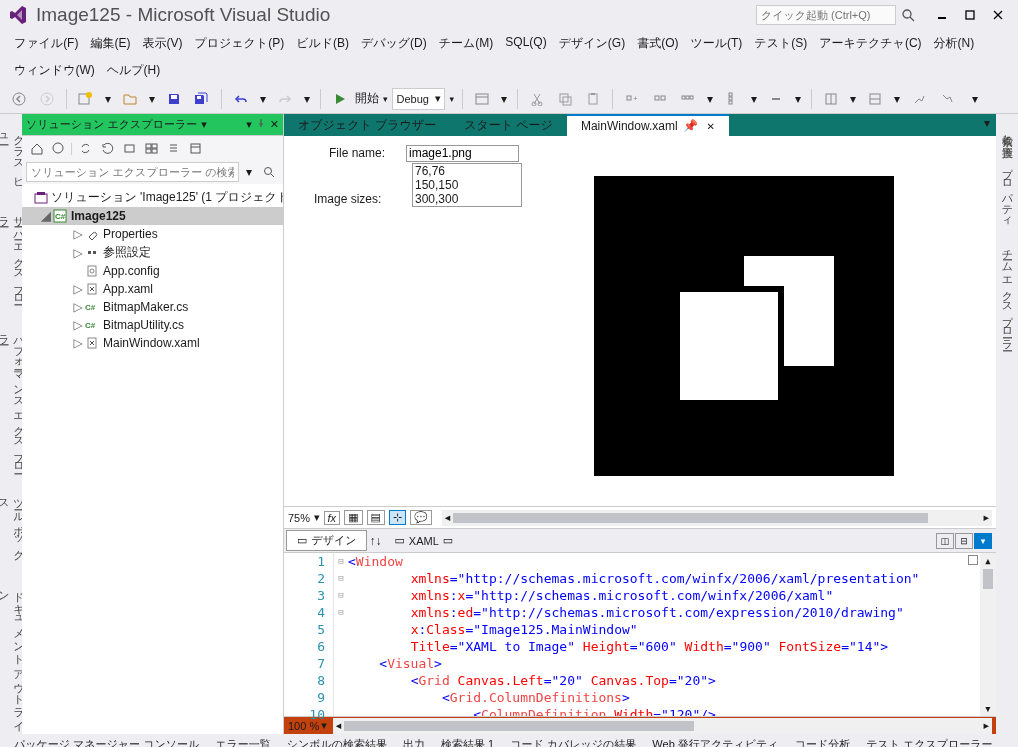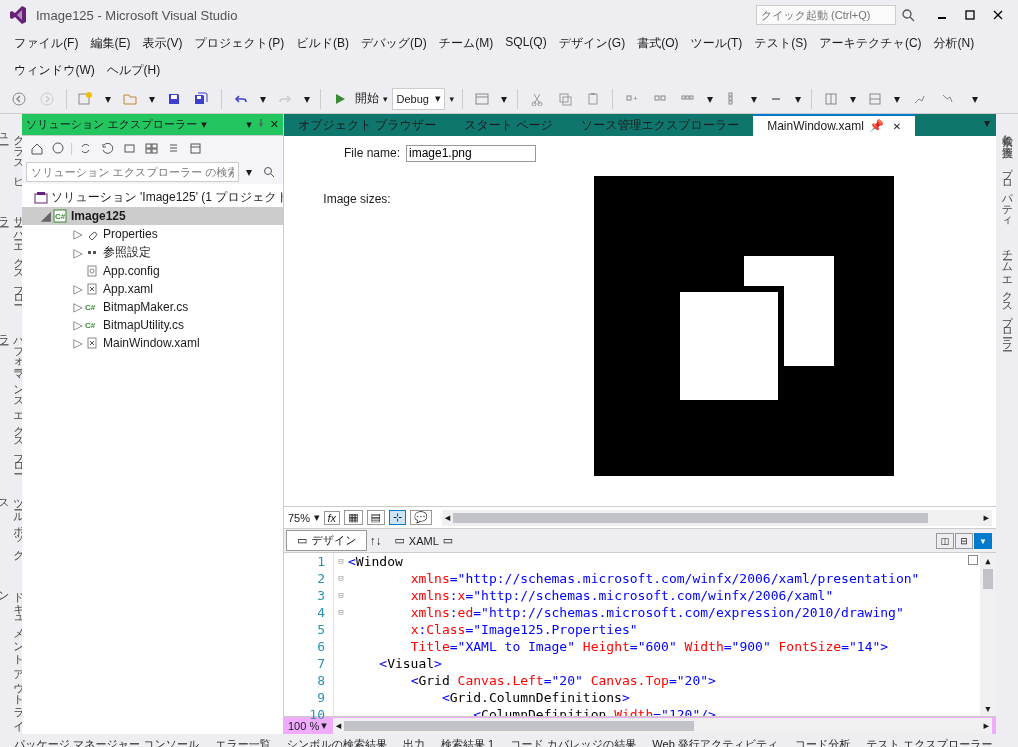--- a/index.html
+++ b/index.html
@@ -1,19 +1,19 @@
 <!DOCTYPE html>
 <html><head>
 <meta charset="utf-8">
 <style>
 * { box-sizing: border-box; margin: 0; padding: 0; }
 body { font-family: "Meiryo UI", "Segoe UI", sans-serif; font-size: 12px; background: #eeeef2; color: #1b1b1b; width: 1018px; height: 747px; overflow: hidden; position: relative; }
 .titlebar { display: flex; align-items: center; height: 30px; padding: 0 6px; }
 .titlebar .logo { width: 24px; height: 24px; margin-right: 6px; display: flex; align-items: center; justify-content: center; }
-.titlebar .title { color: #525252; font-size: 13px; }
+.titlebar .title { color: #525252; font-size: 19px; }
 .titlebar .launch { margin-left: auto; display: flex; align-items: center; }
 .titlebar input { width: 140px; height: 20px; font-size: 11px; padding: 1px 4px; border: 1px solid #ccc; background: #fafafa; }
 .titlebar .search-icon { width: 20px; height: 20px; display: flex; align-items: center; justify-content: center; margin-left: 2px; }
 .winbtns { display: flex; margin-left: 10px; }
 .winbtn { width: 28px; height: 20px; display: flex; align-items: center; justify-content: center; }
 .menubar { display: flex; padding: 2px 8px; flex-wrap: wrap; }
 .menuitem { padding: 3px 6px; font-size: 12px; }
 .toolbar { display: flex; align-items: center; height: 30px; padding: 0 6px; border-bottom: 1px solid #ccc; gap: 2px; }
 .tbbtn { width: 26px; height: 26px; display: flex; align-items: center; justify-content: center; border-radius: 2px; }
 .tbbtn.sm { width: 14px; }
@@ -44,45 +44,45 @@
 .edit-area { flex: 1; display: flex; flex-direction: column; min-width: 0; }
 .doctabs { display: flex; height: 22px; background: #0f766e; }
 .doctab { padding: 2px 14px; font-size: 12px; display: flex; align-items: center; }
 .doctab.active { background: #fff; border-top: 2px solid #007acc; position: relative; }
 .doctab .closebtn { margin-left: 8px; font-size: 10px; }
 .doctabs .endbtn { margin-left: auto; padding: 2px 6px; }
 .designer { flex: 1; background: #fff; position: relative; display: flex; overflow: hidden; }
 .designer-content { flex: 1; background: #fff; position: relative; }
 .form-labels { position: absolute; left: 30px; top: 8px; font-size: 12px; }
 .form-row { display: flex; margin-bottom: 0; height: 18px; align-items: center; }
-.form-row .label { width: 92px; text-align: right; padding-right: 6px; }
-.form-row input[type=text] { width: 130px; border: 1px solid #999; height: 17px; padding: 0 2px; font-size: 12px; }
+.form-row .label { width: 92px; text-align: center; padding-right: 6px; }
+.form-row input[type=text] { width: 113px; border: 1px solid #999; height: 17px; padding: 0 2px; font-size: 12px; }
 .listbox { border: 1px solid #999; width: 110px; font-size: 12px; margin-left: 98px; }
 .listbox div { padding: 0 2px; }
 .preview-img { position: absolute; left: 310px; top: 40px; width: 300px; height: 300px; background: #000; }
 .preview-img .sq1 { position: absolute; left: 150px; top: 80px; width: 90px; height: 110px; background: #fff; }
 .preview-img .sq2 { position: absolute; left: 80px; top: 110px; width: 110px; height: 120px; background: #fff; border: 6px solid #000; }
 .designer-footer { display: flex; align-items: center; height: 22px; border-top: 1px solid #ccc; background: #fff; padding: 0 4px; gap: 4px; font-size: 11px; }
 .splittabs { display: flex; height: 24px; background: #eeeef2; border-top: 1px solid #ccc; align-items: center; }
 .splittab { padding: 2px 10px; font-size: 11px; display: flex; align-items: center; gap: 4px; border: 1px solid transparent; margin: 0 2px; }
 .splittab.active { background: #fff; border: 1px solid #999; }
 .splittabs .rightbtns { margin-left: auto; display: flex; gap: 1px; padding-right: 4px; }
 .rightbtns .rbtn { width: 18px; height: 16px; border: 1px solid #999; display: flex; align-items: center; justify-content: center; font-size: 9px; }
 .rightbtns .rbtn.active { background: #007acc; border-color: #007acc; }
 .codepane { height: 164px; display: flex; font-family: Consolas, monospace; font-size: 13px; background: #fff; border-top: 1px solid #ccc; position: relative; }
 .gutter { width: 50px; background: #fff; text-align: right; color: #2b91af; padding-right: 8px; border-right: 1px solid #e5e5e5; }
 .gutter div { line-height: 17px; }
 .foldcol { width: 14px; background: #fff; color: #999; }
 .foldcol div { line-height: 17px; text-align: center; font-size: 9px; }
 .codelines { flex: 1; overflow: hidden; white-space: pre; line-height: 17px; }
-.codelines .tag { color: #000000; }
+.codelines .tag { color: #ef4444; }
 .codelines .attr { color: #ff0000; }
 .codelines .str { color: #0000ff; }
 .codelines .pu { color: #0000ff; }
-.codefooter { display: flex; align-items: center; height: 18px; background: #f0abfc; border-top: 1px solid #ccc; padding: 0 4px; font-size: 11px; }
+.codefooter { display: flex; align-items: center; height: 18px; background: #c2410c; border-top: 1px solid #ccc; padding: 0 4px; font-size: 11px; }
 .bottomtabs { display: flex; height: 20px; background: #eeeef2; padding: 2px 8px; align-items: center; font-size: 11px; gap: 4px; }
 .bottomtab { padding: 1px 6px; }
 svg { display: block; }
 .scrollbar-h { height: 16px; background: #f0f0f0; display: flex; align-items: center; }
 .scrollbar-h .track { flex: 1; height: 16px; background: #f0f0f0; position: relative; }
 .scrollbar-h .thumb { position: absolute; height: 10px; top: 3px; background: #c2c3c9; }
 .scrollbar-v { position: absolute; right: 0; top: 0; bottom: 0; width: 16px; background: #f0f0f0; }
 .scrollbar-v .thumb { position: absolute; width: 10px; left: 3px; background: #c2c3c9; }
 </style>
 </head>
@@ -474,37 +474,41 @@
           </span>
           <span>MainWindow.xaml</span>
         </div>
     </div>
   </div>
 
   <div class="edit-area">
     <div class="doctabs">
       <div class="doctab">オブジェクト ブラウザー</div>
       <div class="doctab">スタート ページ</div>
-      <div class="doctab">ソース管理エクスプローラー</div>
       <div class="doctab active">
         <span>MainWindow.xaml</span>
         <span style="margin-left:6px;">📌</span>
         <span class="closebtn">✕</span>
       </div>
       <div class="endbtn">▾</div>
     </div>
 
     <div class="designer">
       <div class="designer-content">
         <div class="form-labels">
           <div class="form-row">
             <span class="label">File name:</span>
             <input type="text" value="image1.png" style="">
           </div>
-          <div style="position:absolute; left:0; top:48px; width:92px; text-align:center; padding-right:6px;">Image sizes:</div>
+          <div class="listbox" style="margin-top:1px;">
+            <div>76,76</div>
+            <div>150,150</div>
+            <div>300,300</div>
+          </div>
+          <div style="position:absolute; left:0; top:48px; width:92px; text-align:left; padding-right:6px;">Image sizes:</div>
         </div>
         <div class="preview-img">
           <div class="sq1"></div>
           <div class="sq2"></div>
         </div>
       </div>
     </div>
 
     <div class="designer-footer">
       <span>75%</span>
@@ -565,21 +569,21 @@
           <div></div>
           <div>⊟</div>
           <div>⊟</div>
           <div>⊟</div>
           <div></div>
       </div>
       <div class="codelines"><span class="pu">&lt;</span><span class="tag">Window</span>
         <span class="attr">xmlns</span><span class="pu">=</span><span class="pu">"</span><span class="str">http://schemas.microsoft.com/winfx/2006/xaml/presentation</span><span class="pu">"</span>
         <span class="attr">xmlns</span><span class="pu">:</span><span class="attr">x</span><span class="pu">=</span><span class="pu">"</span><span class="str">http://schemas.microsoft.com/winfx/2006/xaml</span><span class="pu">"</span>
         <span class="attr">xmlns</span><span class="pu">:</span><span class="attr">ed</span><span class="pu">=</span><span class="pu">"</span><span class="str">http://schemas.microsoft.com/expression/2010/drawing</span><span class="pu">"</span>
-        <span class="attr">x</span><span class="pu">:</span><span class="attr">Class</span><span class="pu">=</span><span class="pu">"</span><span class="str">Image125.Properties</span><span class="pu">"</span>
+        <span class="attr">x</span><span class="pu">:</span><span class="attr">Class</span><span class="pu">=</span><span class="pu">"</span><span class="str">Image125.MainWindow</span><span class="pu">"</span>
         <span class="attr">Title</span><span class="pu">=</span><span class="pu">"</span><span class="str">XAML to Image</span><span class="pu">"</span> <span class="attr">Height</span><span class="pu">=</span><span class="pu">"</span><span class="str">600</span><span class="pu">"</span> <span class="attr">Width</span><span class="pu">=</span><span class="pu">"</span><span class="str">900</span><span class="pu">"</span> <span class="attr">FontSize</span><span class="pu">=</span><span class="pu">"</span><span class="str">14</span><span class="pu">"&gt;</span>
     <span class="pu">&lt;</span><span class="tag">Visual</span><span class="pu">&gt;</span>
         <span class="pu">&lt;</span><span class="tag">Grid</span> <span class="attr">Canvas.Left</span><span class="pu">=</span><span class="pu">"</span><span class="str">20</span><span class="pu">"</span> <span class="attr">Canvas.Top</span><span class="pu">=</span><span class="pu">"</span><span class="str">20</span><span class="pu">"&gt;</span>
             <span class="pu">&lt;</span><span class="tag">Grid.ColumnDefinitions</span><span class="pu">&gt;</span>
                 <span class="pu">&lt;</span><span class="tag">ColumnDefinition</span> <span class="attr">Width</span><span class="pu">=</span><span class="pu">"</span><span class="str">120</span><span class="pu">"/&gt;</span></div>
       <div class="scrollbar-v">
         <div style="position:absolute;top:0;width:16px;text-align:center;">▴</div>
         <div class="thumb" style="top:16px;height:20px;"></div>
         <div style="position:absolute;bottom:0;width:16px;text-align:center;">▾</div>
       </div>

